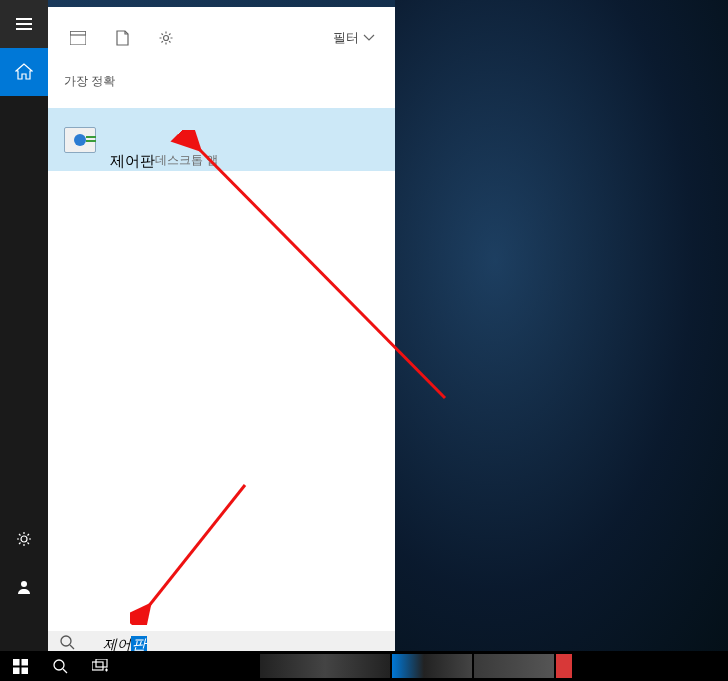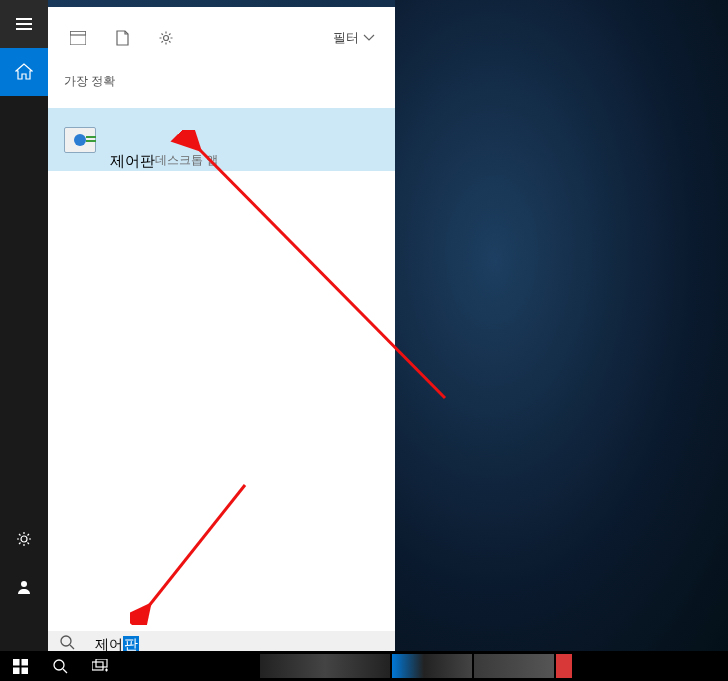--- a/index.html
+++ b/index.html
@@ -138,21 +138,22 @@
     .results-area {
       flex: 1;
       background: #fff;
     }
     .search-box {
       height: 27px;
       background: #f0f0f0;
       display: flex;
       align-items: center;
       padding: 0 12px;
-      gap: 20px;
+      gap: 28px;
+      font-style: italic;
     }
     .search-icon-box {
       color: #555;
     }
     .search-text {
       font-size: 14px;
       color: #000;
       display: flex;
       align-items: center;
     }

